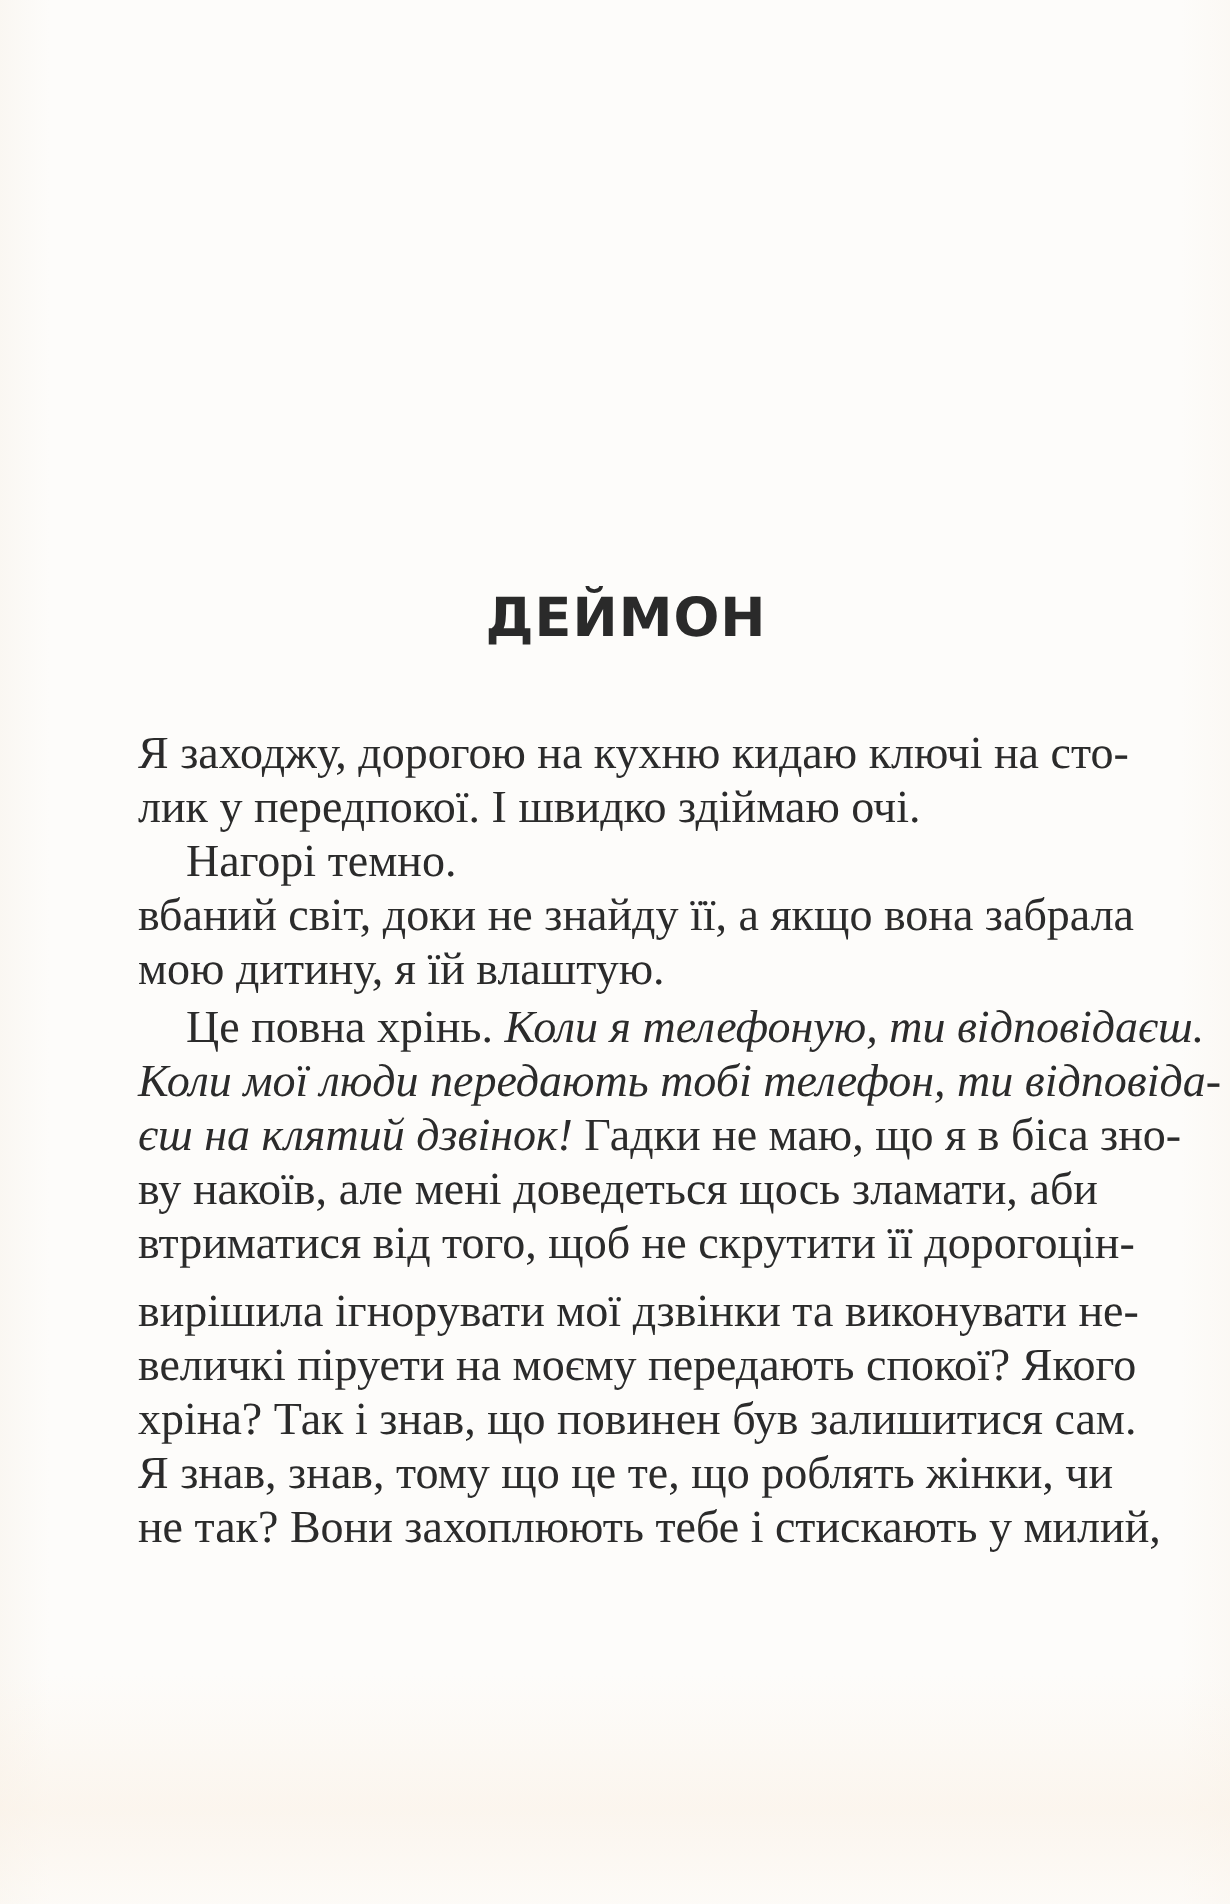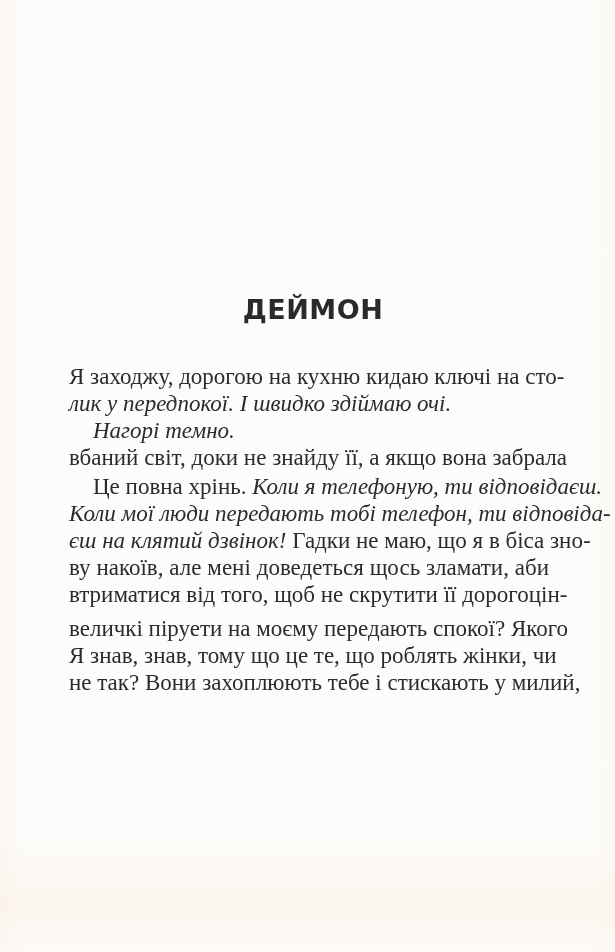--- a/index.html
+++ b/index.html
@@ -48,21 +48,20 @@
     text-align: justify;
   }
   .line {
     display: block;
     white-space: nowrap;
     text-align-last: justify;
     height: 27px;
   }
   .line.last {
     text-align-last: left;
-    font-style: italic;
   }
   .line.indent {
     padding-left: 24px;
   }
   .para-gap {
     height: 7px;
   }
   .it {
     font-style: italic;
     margin-top: 36px;
@@ -81,32 +80,35 @@
       <span class="line">Я заходжу, дорогою на кухню кидаю ключі на сто-</span>
       <span class="line last">лик у передпокої. І швидко здіймаю очі.</span>
     </div>
 
     <div>
       <span class="line indent last">Нагорі темно.</span>
     </div>
 
     <div>
       <span class="line">вбаний світ, доки не знайду її, а якщо вона забрала</span>
+      <span class="line last">мою дитину, я їй влаштую.</span>
     </div>
 
     <div style="margin-top:2px;">
       <span class="line indent"><span>Це повна хрінь. </span><span class="it">Коли я телефоную, ти відповідаєш.</span></span>
       <span class="line"><span class="it">Коли мої люди передають тобі телефон, ти відповіда-</span></span>
       <span class="line"><span class="it">єш на клятий дзвінок!</span><span> Гадки не маю, що я в біса зно-</span></span>
       <span class="line">ву накоїв, але мені доведеться щось зламати, аби</span>
       <span class="line">втриматися від того, щоб не скрутити її дорогоцін-</span>
     </div>
 
     <div class="para-gap"></div>
 
     <div>
+      <span class="line">вирішила ігнорувати мої дзвінки та виконувати не-</span>
       <span class="line">величкі піруети на моєму передають спокої? Якого</span>
+      <span class="line">хріна? Так і знав, що повинен був залишитися сам.</span>
       <span class="line">Я знав, знав, тому що це те, що роблять жінки, чи</span>
       <span class="line">не так? Вони захоплюють тебе і стискають у милий,</span>
     </div>
 
   </div>
 </div>
 
 </body></html>

